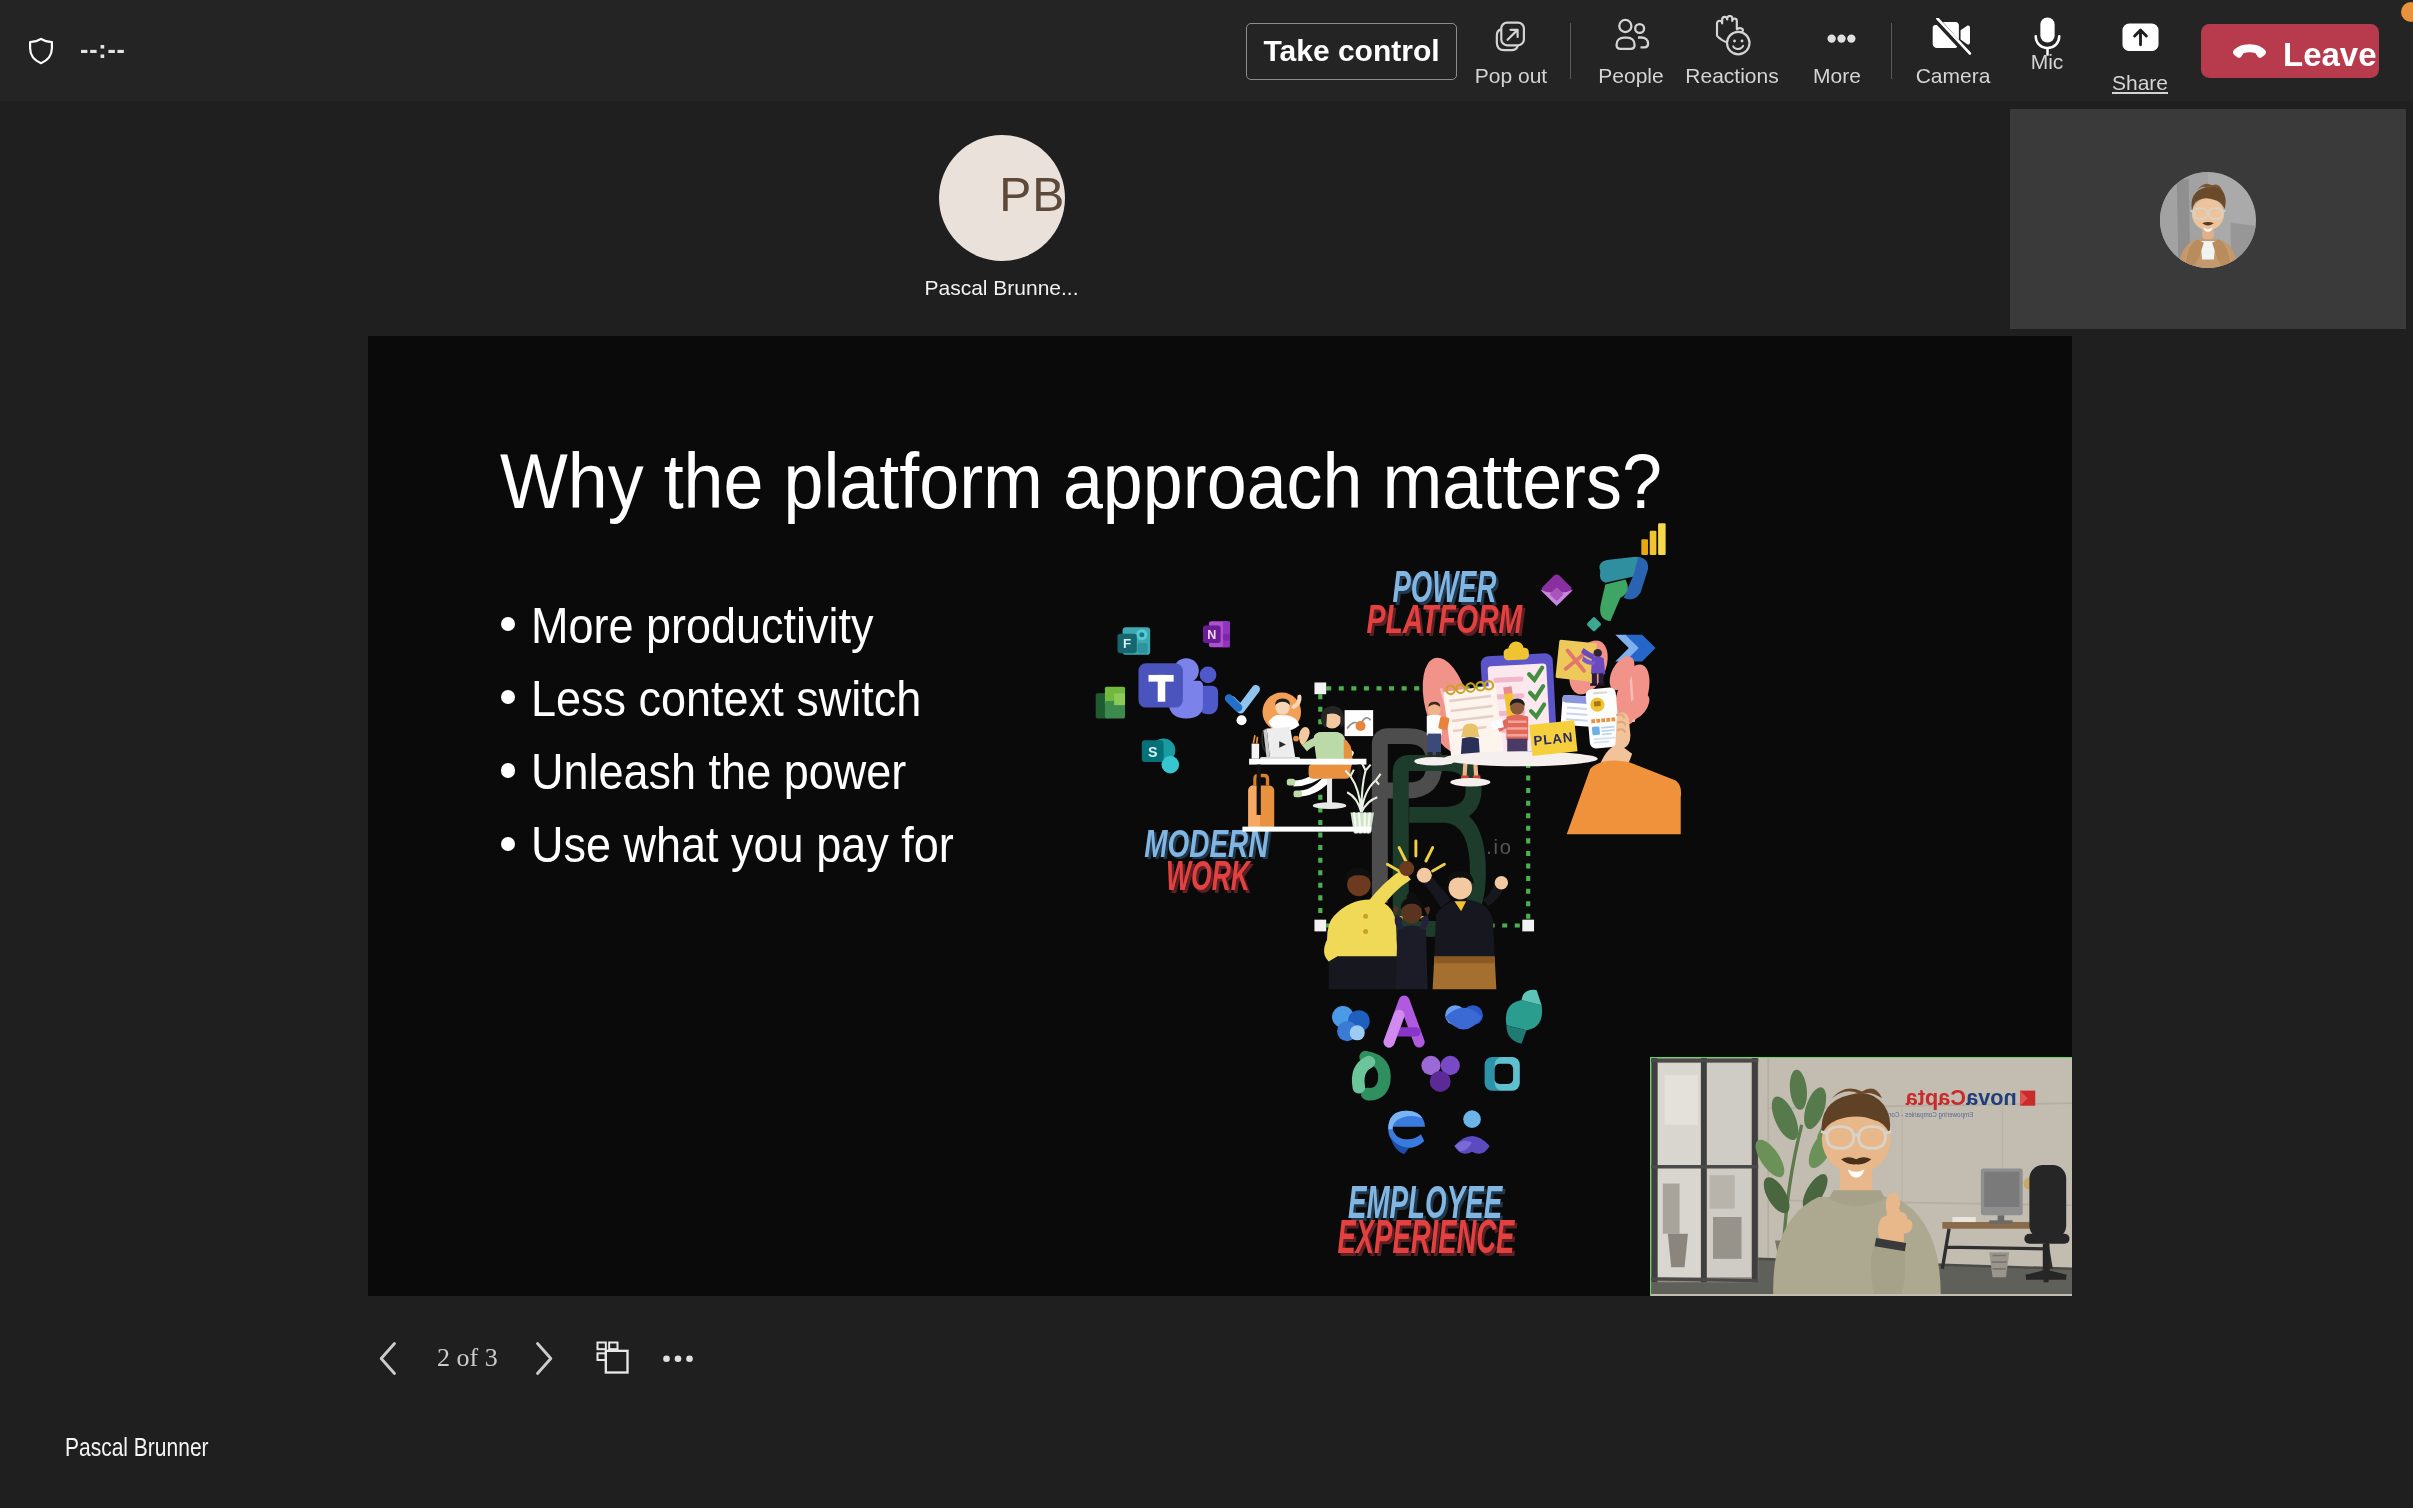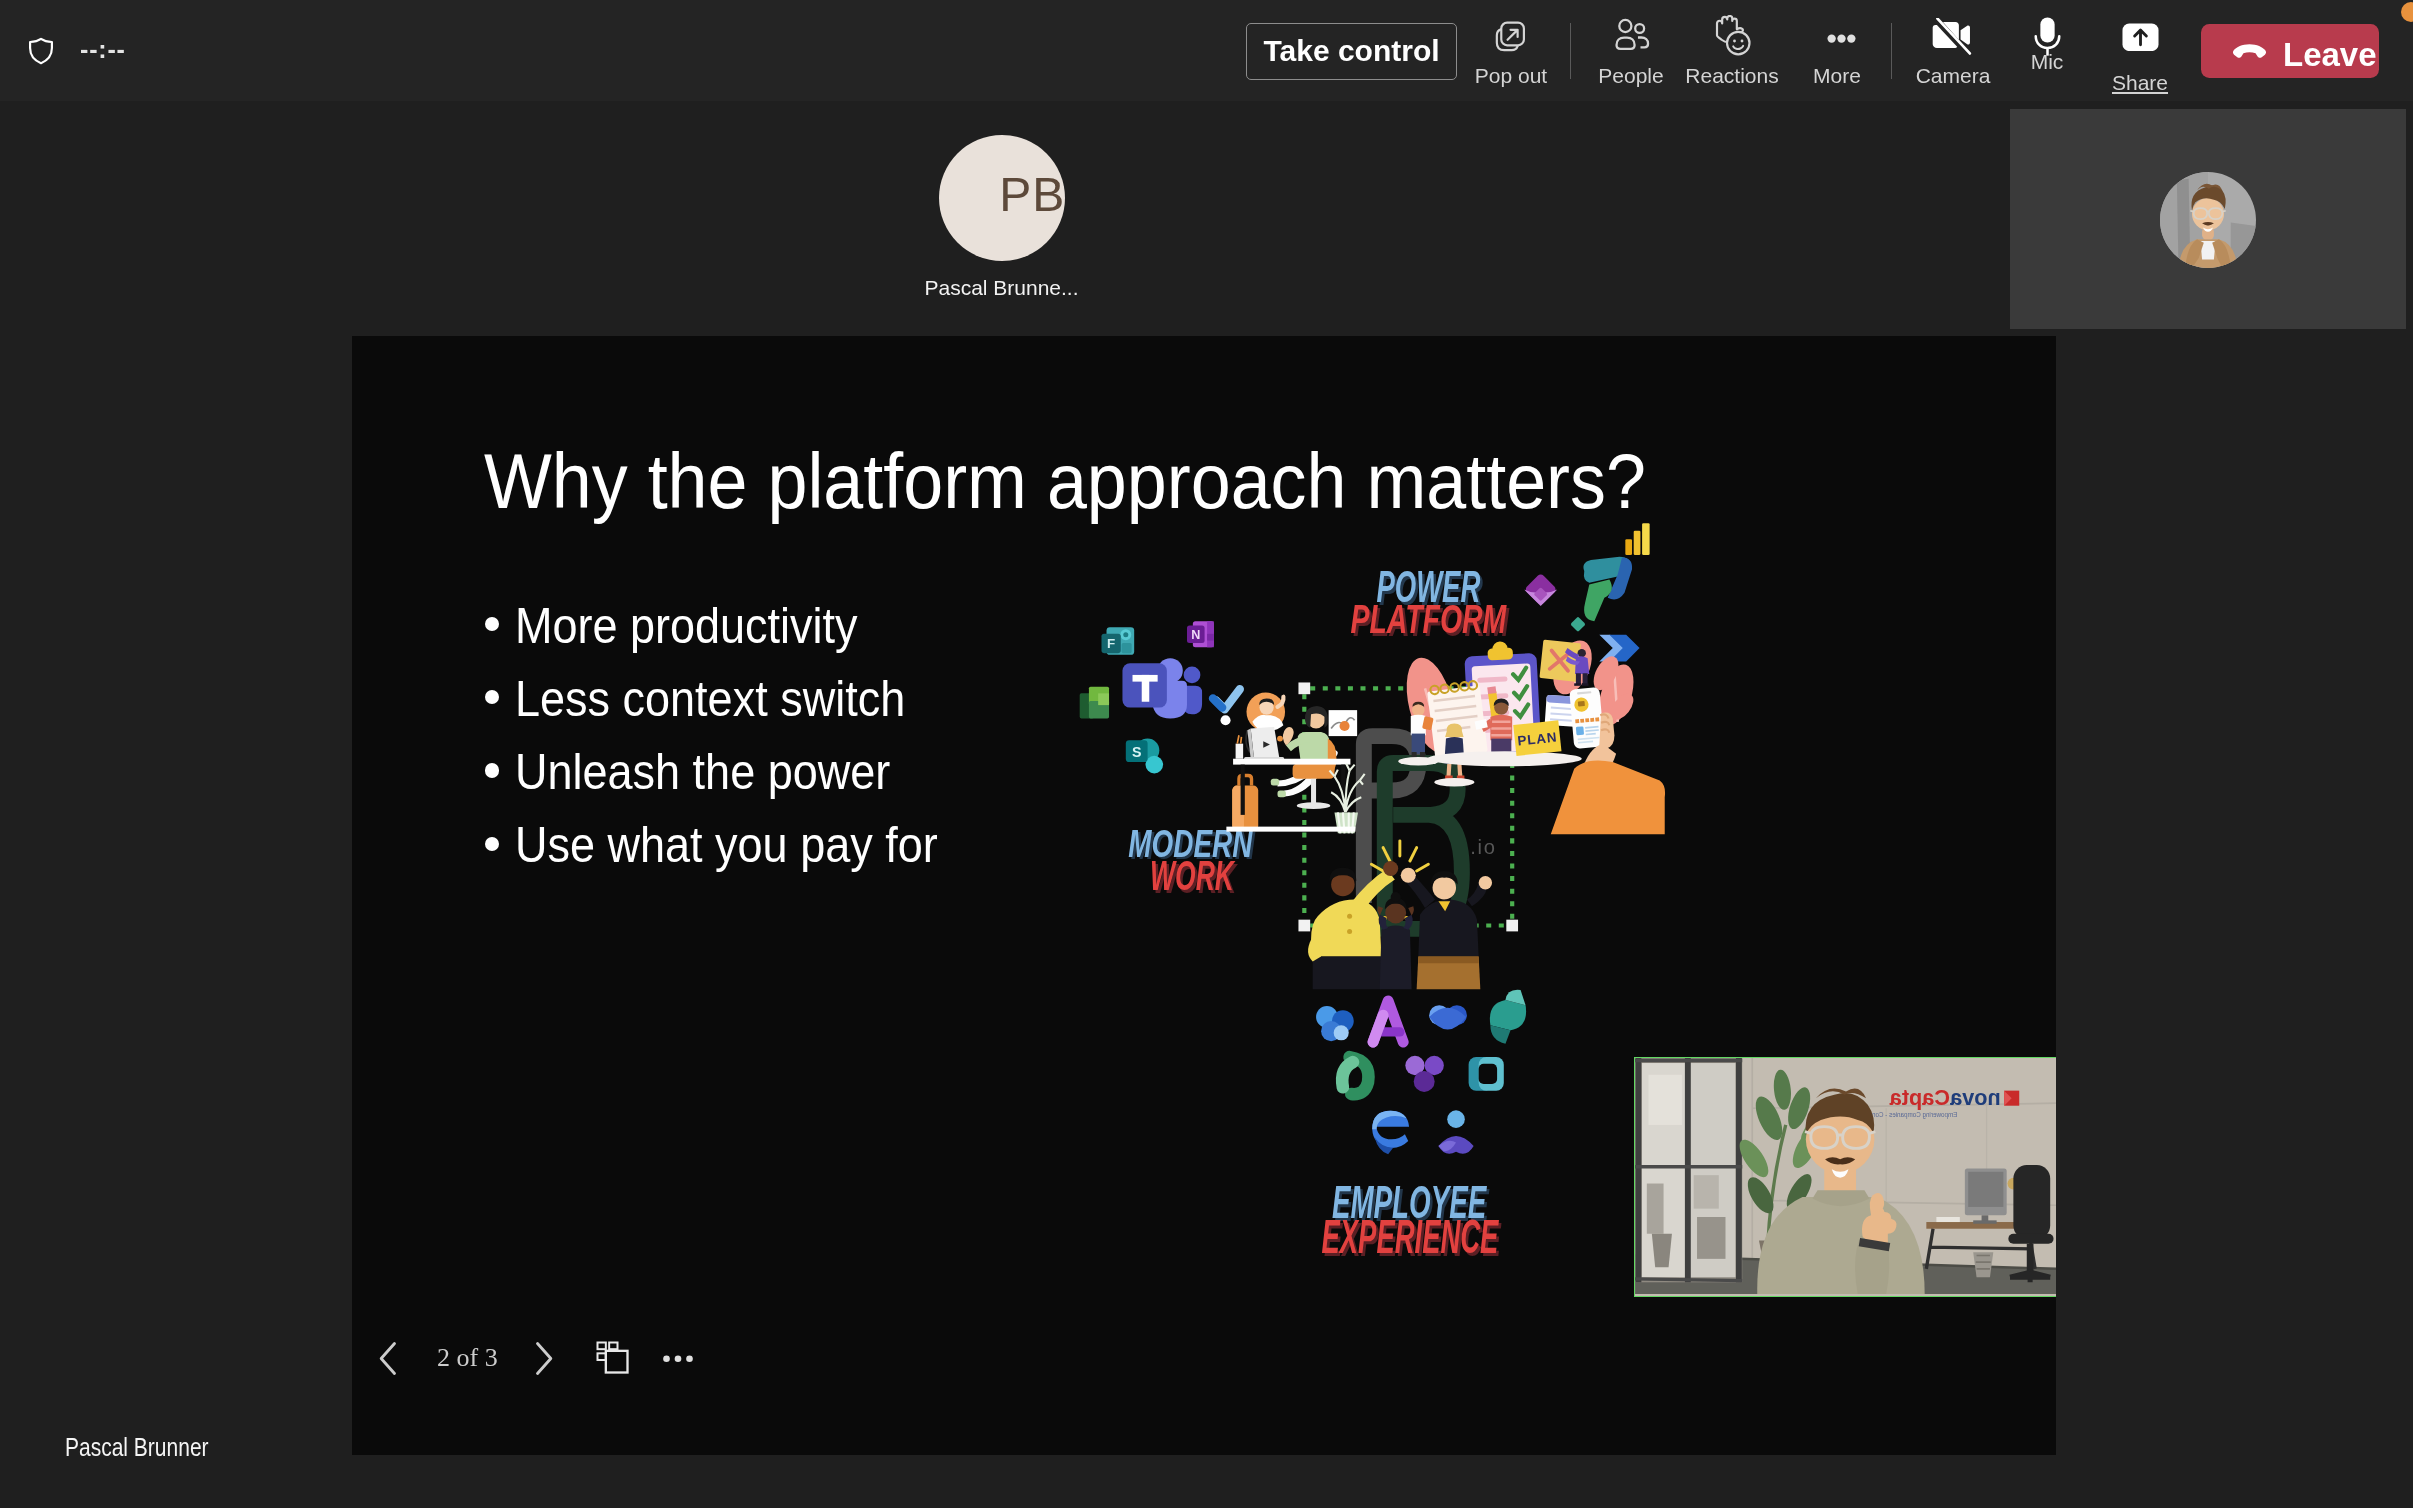--- a/index.html
+++ b/index.html
@@ -1,21 +1,21 @@
 <!DOCTYPE html>
 <html style="font-size:13.4px"><head>
 <meta charset="utf-8">
 <style>
   * { margin:0; padding:0; box-sizing:border-box; }
   html,body { width:2413px; height:1508px; overflow:hidden; background:#1f1f1f;
     font-family:"Liberation Sans", sans-serif; }
   .abs { position:absolute; }
   #topbar { position:absolute; left:0; top:0; width:2413px; height:101px; background:#242424; }
   #stage { position:absolute; left:0; top:101px; width:2413px; height:1408px; background:#1f1f1f; }
-  #slide { position:absolute; left:352px; top:235px; width:1704px; height:1119px; background:#0a0a0a; overflow:hidden; }
+  #slide { position:absolute; left:368px; top:235px; width:1704px; height:960px; background:#0a0a0a; overflow:hidden; }
   .lbl { position:absolute; color:#d4d4d4; font-size:21px; text-align:center; transform:translateX(-50%); white-space:nowrap; }
   .divv { position:absolute; top:22.6px; width:0.8px; height:56px; background:#5a5a5a; }
 </style>
 </head>
 <body>
 <div id="topbar">
 
   <svg class="abs" style="left:28px;top:37px" width="26" height="28" viewBox="0 0 31 33">
     <path d="M15.5 2 C19 4.4 23.5 5.6 28.5 5.8 L28.5 13 C28.5 21.5 23.5 27.8 15.5 31 C7.5 27.8 2.5 21.5 2.5 13 L2.5 5.8 C7.5 5.6 12 4.4 15.5 2 Z" fill="none" stroke="#ffffff" stroke-width="2.6" stroke-linejoin="round"></path>
   </svg>

